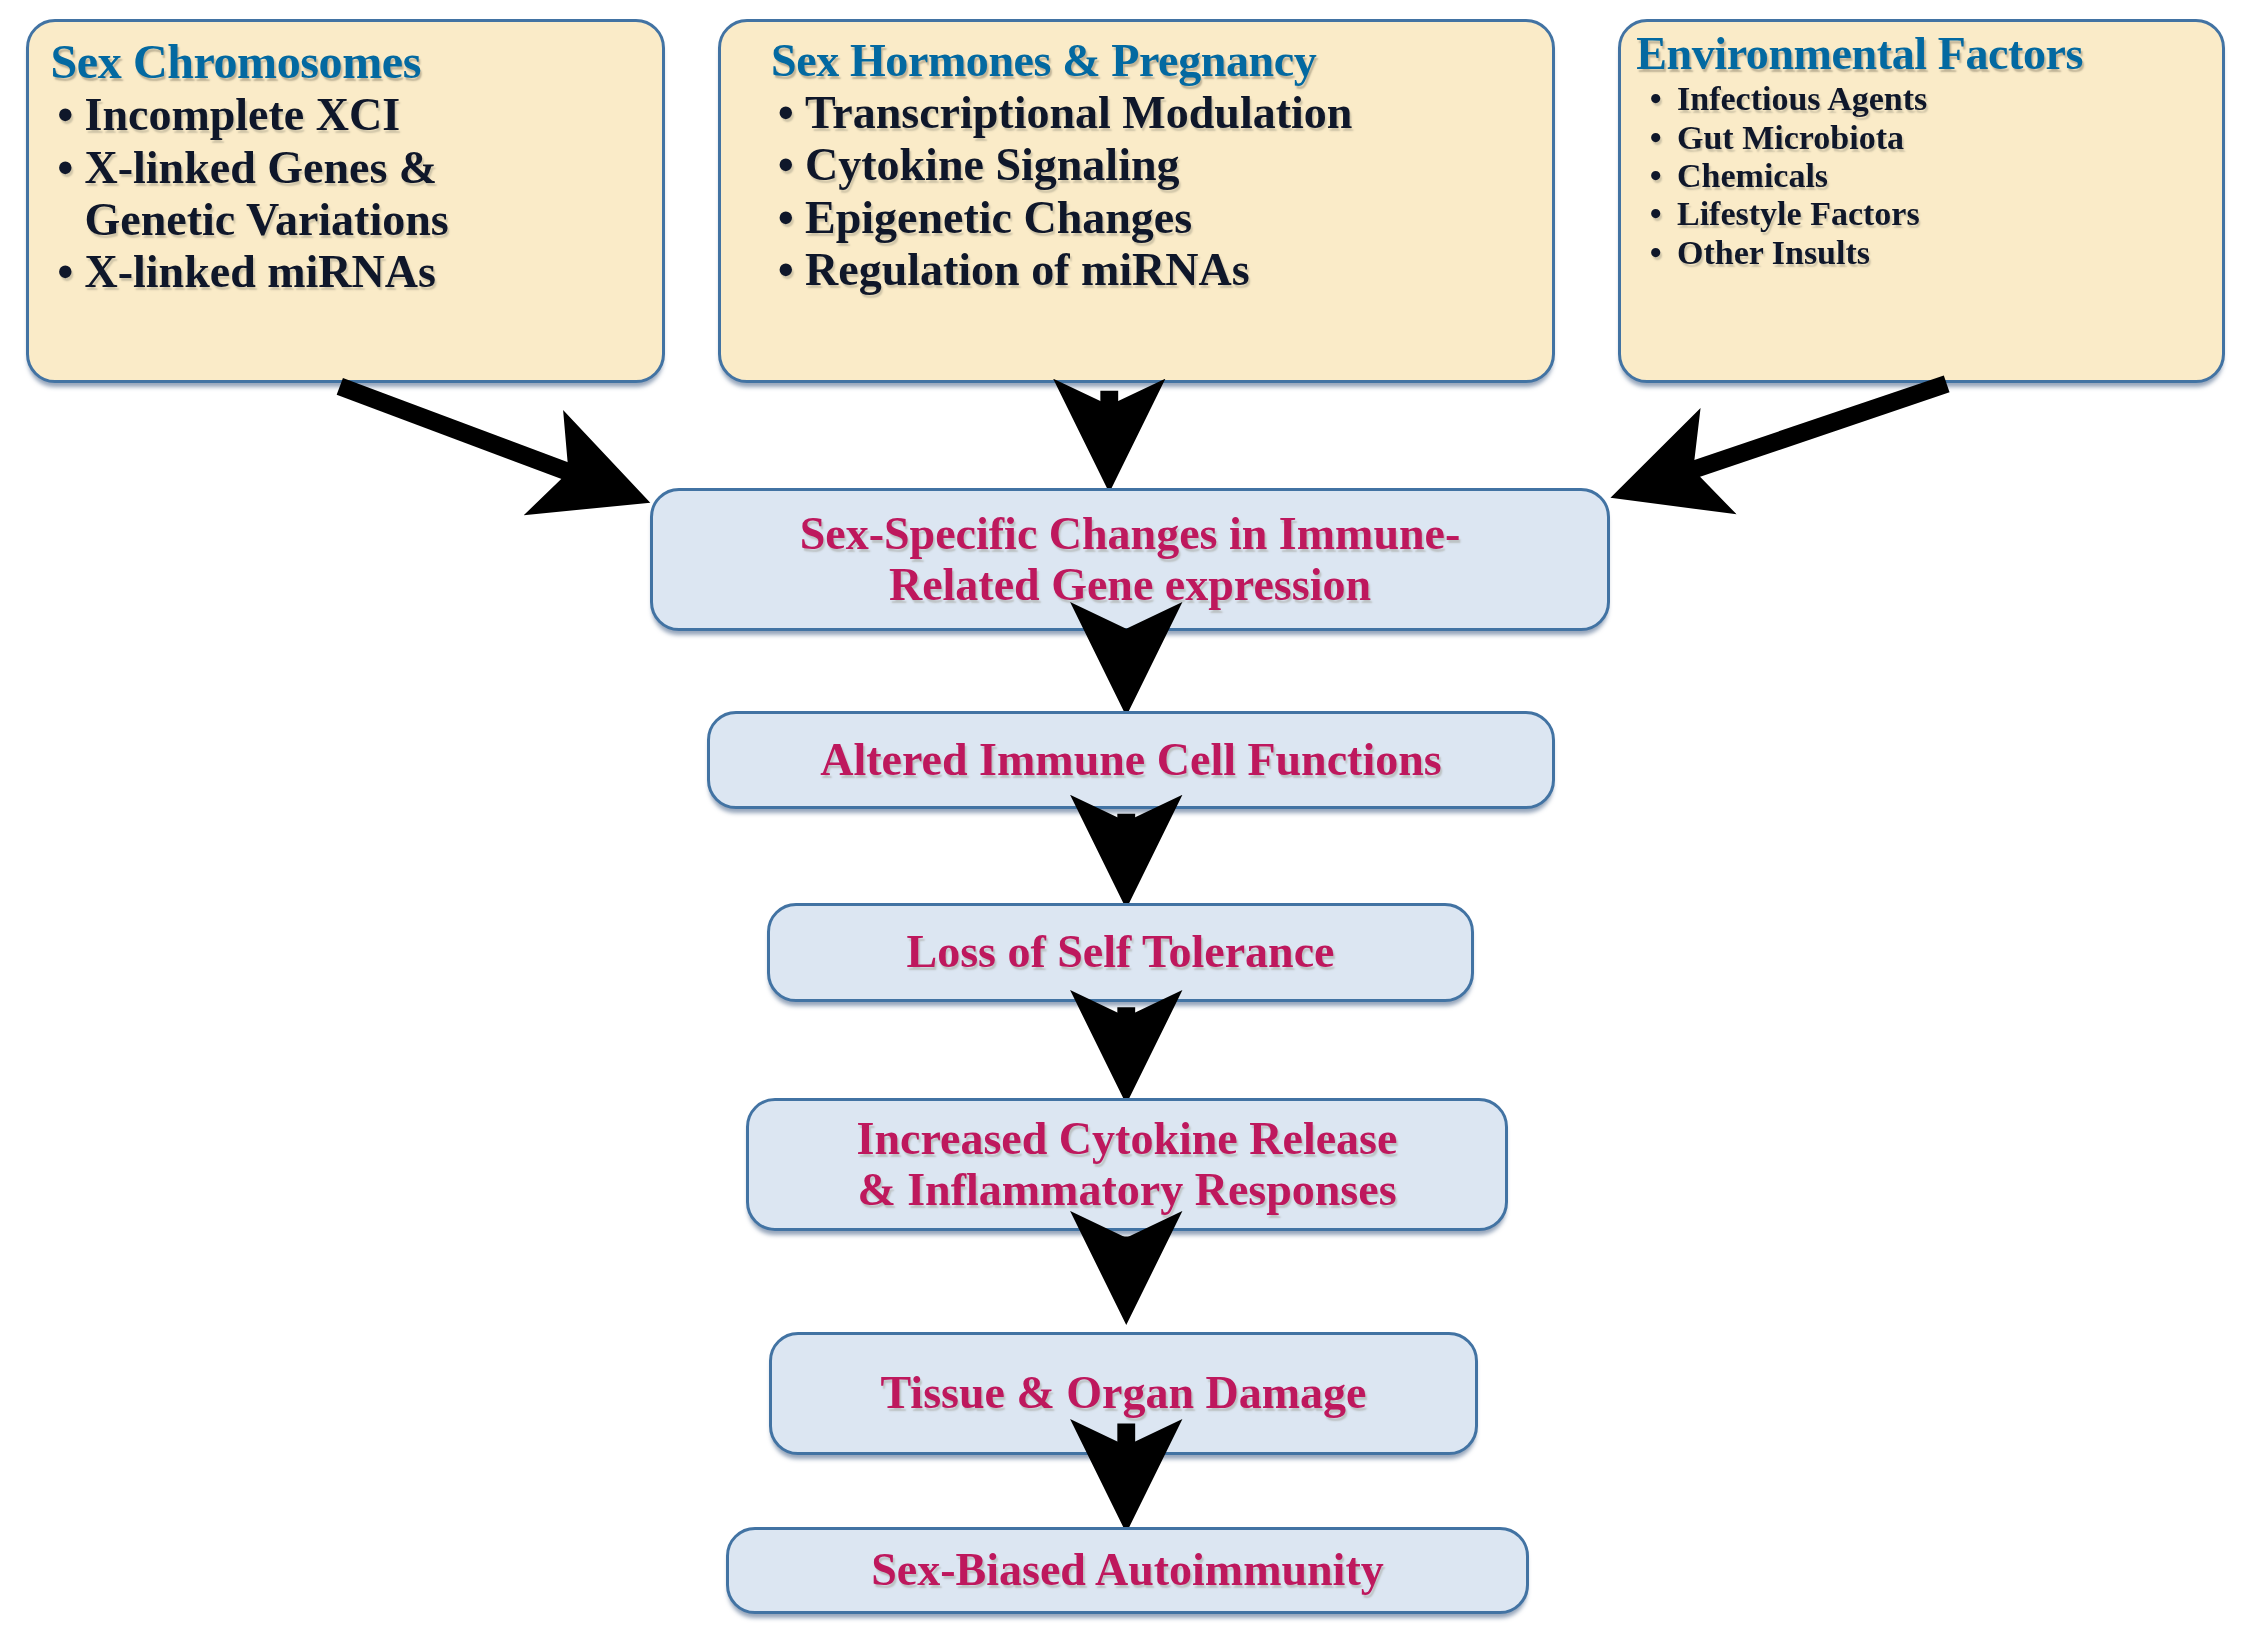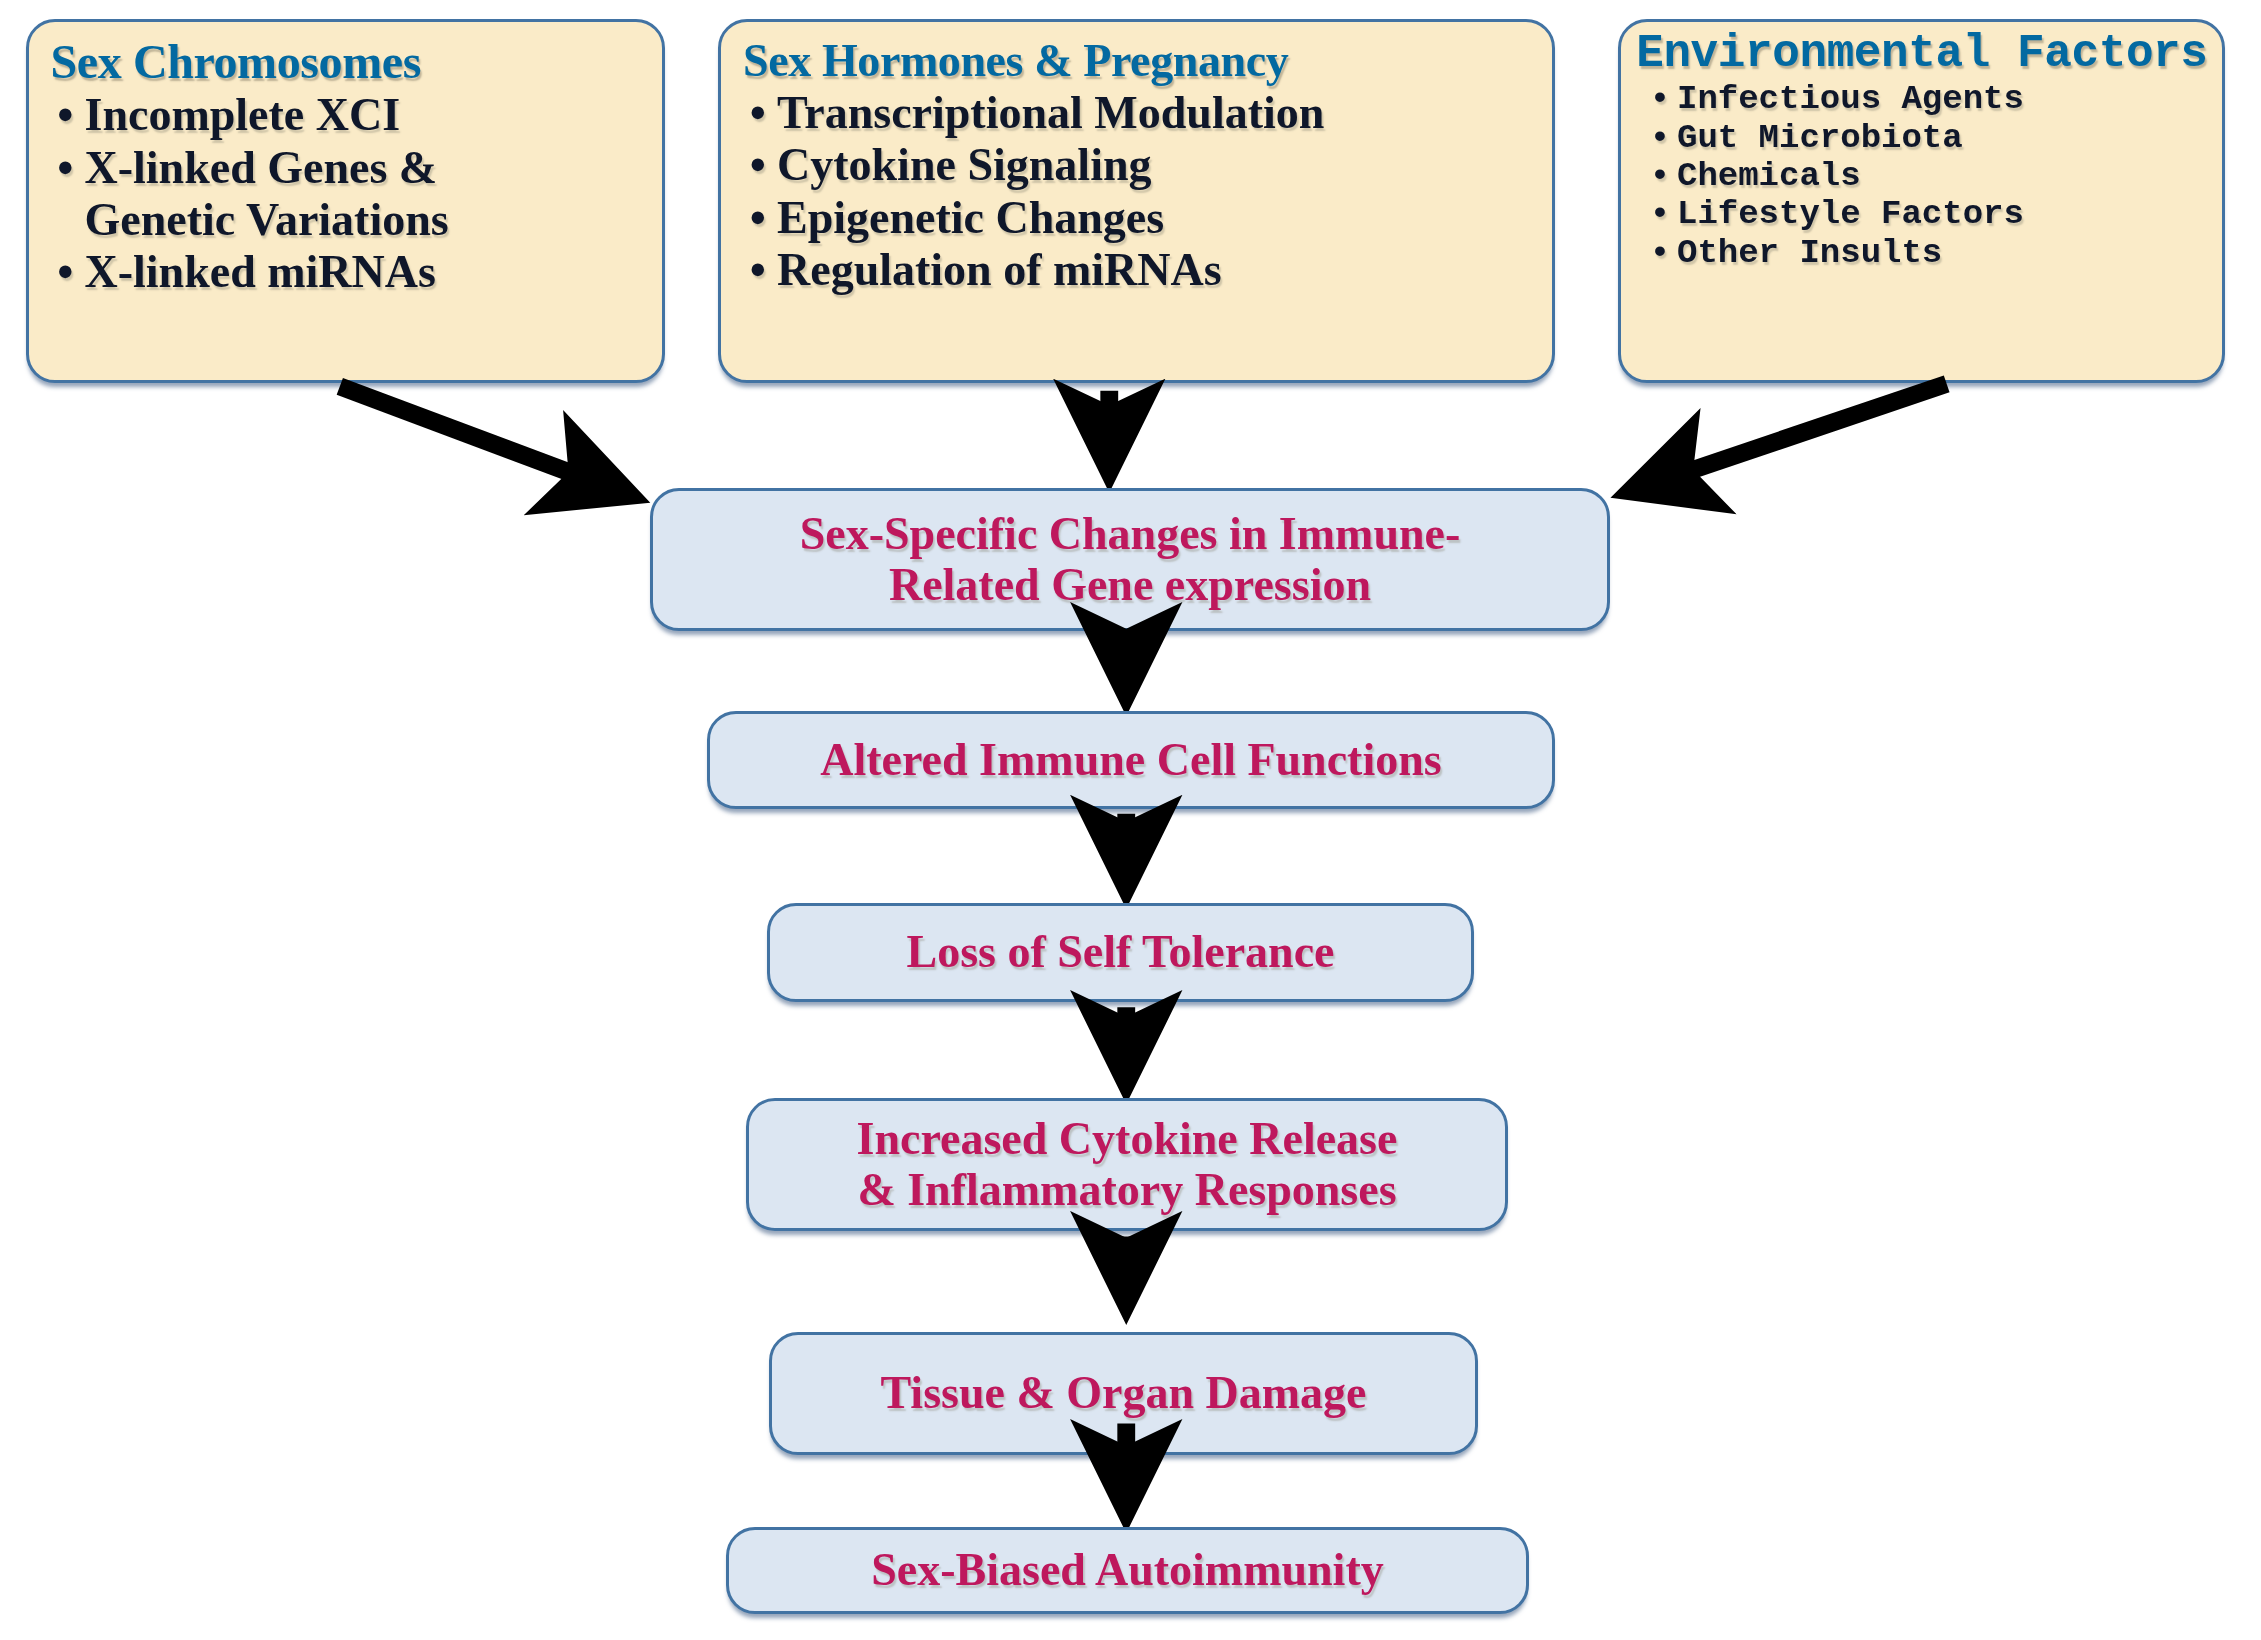--- a/index.html
+++ b/index.html
@@ -115,41 +115,41 @@
           <span>X-linked Genes &amp;</span>
           <span class="cont">Genetic Variations</span>
         </li>
         <li>
           <span>X-linked miRNAs</span>
         </li>
       </ul>
     </div>
   </div>
 
-  <div class="node node-cream" style="left:718px; top:18.7px; width:837px; height:364px;">
+  <div class="node node-cream" style="left:718px; top:18.7px; width:837px; height:364px;padding-left:28px;">
     <div class="src-inner">
       <div class="src-title tight">Sex Hormones &amp; Pregnancy</div>
       <ul class="bullet-list">
         <li>
           <span>Transcriptional Modulation</span>
         </li>
         <li>
           <span>Cytokine Signaling</span>
         </li>
         <li>
           <span>Epigenetic Changes</span>
         </li>
         <li>
           <span>Regulation of miRNAs</span>
         </li>
       </ul>
     </div>
   </div>
 
-  <div class="node node-cream" style="left:1618px; top:18.7px; width:607px; height:364px;font-family:Liberation Mono, monospace;">
+  <div class="node node-cream" style="left:1618px; top:18.7px; width:607px; height:364px;">
     <div class="src-inner" style="padding-top:8.5px;">
       <div class="src-title tight" style="margin-left:-6.8px;">Environmental Factors</div>
       <ul class="bullet-list" style="font-size:34px; line-height:1.13;">
         <li>
           <span>Infectious Agents</span>
         </li>
         <li>
           <span>Gut Microbiota</span>
         </li>
         <li>

